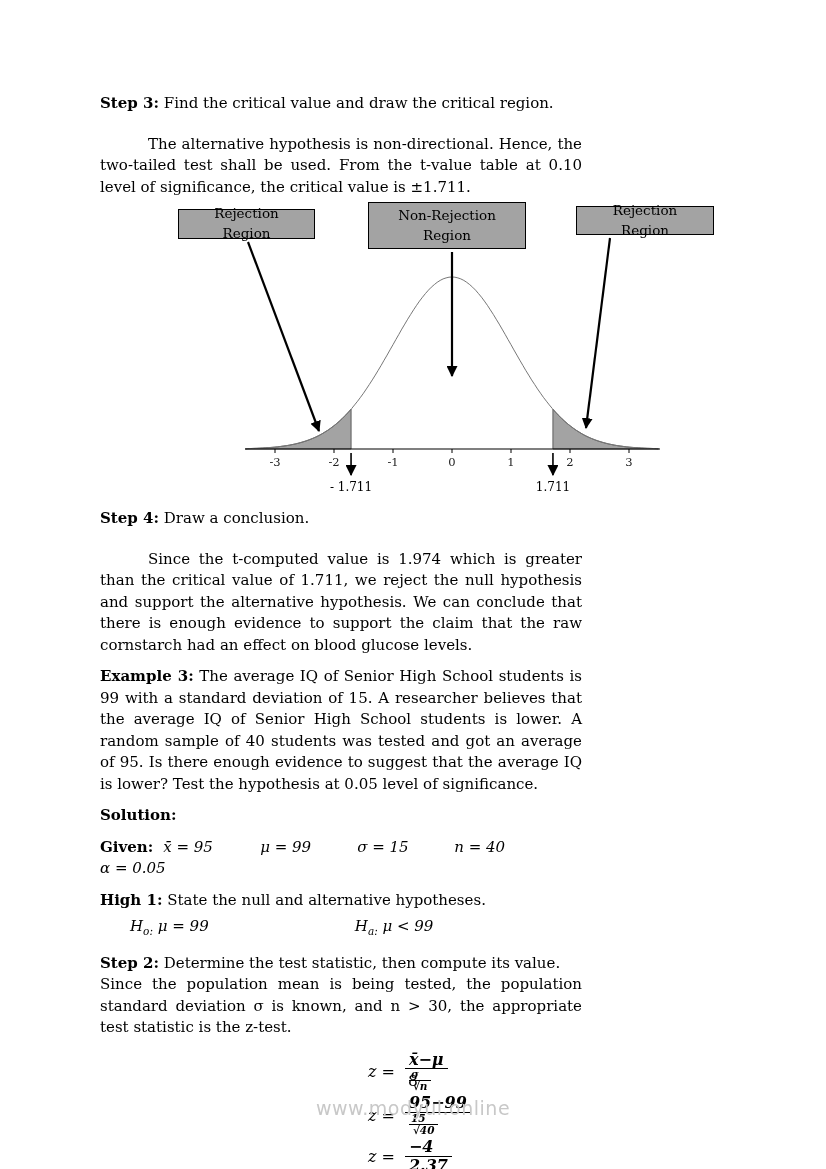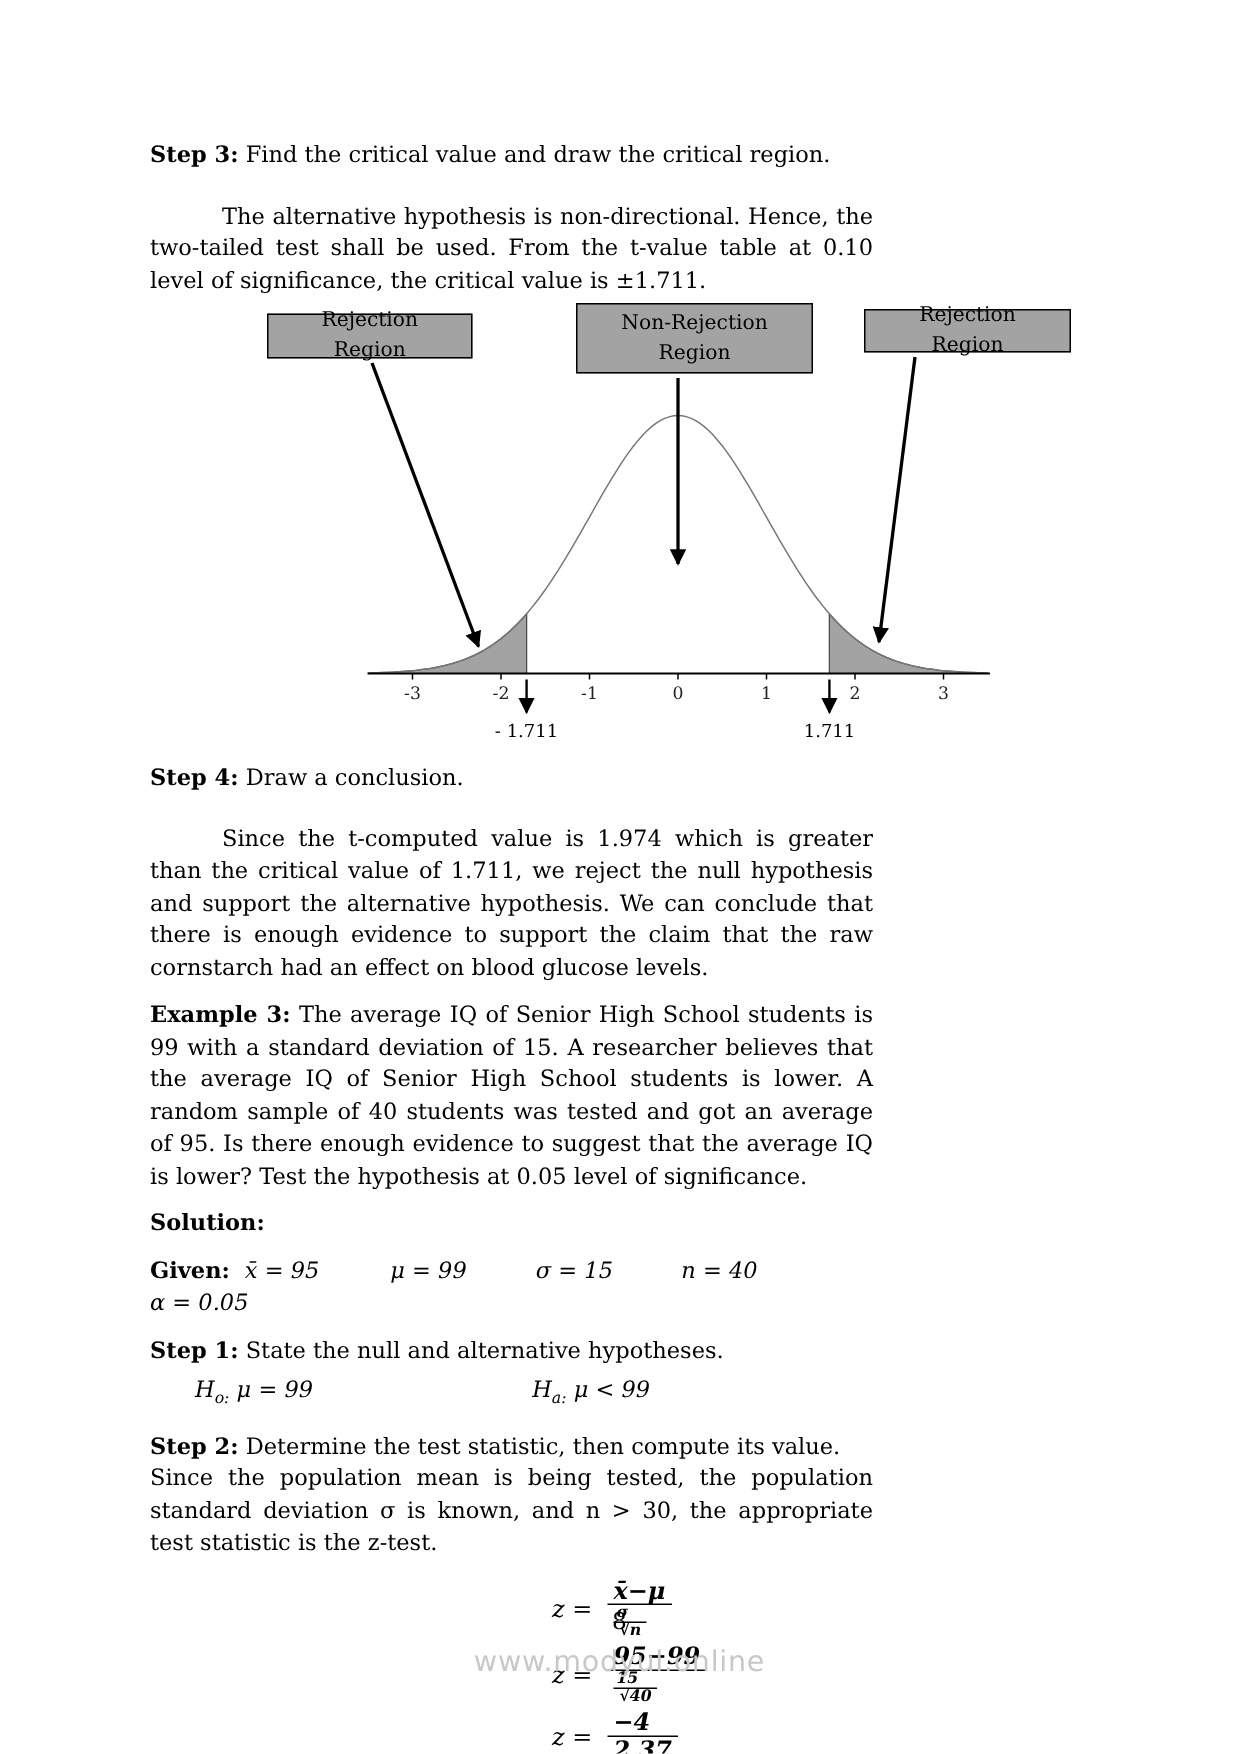--- a/index.html
+++ b/index.html
@@ -86,36 +86,36 @@
           <line x1="529" y1="247" x2="529" y2="251" stroke="#000" stroke-width="1"></line>
           <text x="529" y="264" text-anchor="middle" font-size="11.5" fill="#222">3</text>
           <line x1="251.051" y1="251" x2="251.051" y2="273" stroke="#000" stroke-width="1.6" marker-end="url(#ah)"></line>
           <line x1="452.949" y1="251" x2="452.949" y2="273" stroke="#000" stroke-width="1.6" marker-end="url(#ah)"></line>
         </g>
       <line class="pointer" x1="148" y1="40" x2="219" y2="229"></line>
       <line class="pointer" x1="352" y1="50" x2="352" y2="174"></line>
       <line class="pointer" x1="510" y1="36" x2="486" y2="226"></line>
     </svg>
     <div class="dbox" style="left:78px; top:7px; width:137px; height:30px;">Rejection Region</div>
-    <div class="dbox" style="left:284px; top:0px; width:158px; height:47px;">Non-Rejection Region</div>
+    <div class="dbox" style="left:268px; top:0px; width:158px; height:47px;">Non-Rejection Region</div>
     <div class="dbox" style="left:476px; top:4px; width:138px; height:29px;">Rejection Region</div>
     <span class="crit" style="left:251px; top:278px;text-align:center;">- 1.711</span>
     <span class="crit" style="left:453px; top:278px;">1.711</span>
   </div>
 
   <p class="bt sec-sm"><b>Step 4:</b> <span>Draw a conclusion.</span></p>
   <p class="bt ind">Since the t-computed value is 1.974 which is greater than the critical value of 1.711, we reject the null hypothesis and support the alternative hypothesis. We can conclude that there is enough evidence to support the claim that the raw cornstarch had an effect on blood glucose levels.</p>
 
   <p class="bt sec"><b>Example 3:</b> <span>The average IQ of Senior High School students is 99 with a standard deviation of 15. A researcher believes that the average IQ of Senior High School students is lower. A random sample of 40 students was tested and got an average of 95. Is there enough evidence to suggest that the average IQ is lower? Test the hypothesis at 0.05 level of significance.</span></p>
 
   <p class="bt sec"><b>Solution:</b></p>
 
   <p class="bt sec"><b class="given-label">Given:</b><span class="gi">x̄ = 95</span><span class="gi">μ = 99</span><span class="gi">σ = 15</span><span class="gi">n = 40</span><span class="gi">α = 0.05</span></p>
 
-  <p class="bt sec"><b>Step 1:</b> <span>State the null and alternative hypotheses.</span></p>
+  <p class="bt sec"><b>High 1:</b> <span>State the null and alternative hypotheses.</span></p>
 
   <p class="bt hyp-row">
     <span class="hyp hyp1"><i>H</i><sub>o:</sub> <span>μ = 99</span></span>
     <span class="hyp"><i>H</i><sub>a:</sub> <span>μ &lt; 99</span></span>
   </p>
 
   <p class="bt sec"><b>Step 2:</b> <span>Determine the test statistic, then compute its value.</span></p>
   <p class="bt">Since the population mean is being tested, the population standard deviation σ is known, and n &gt; 30, the appropriate test statistic is the z-test.</p>
 
   <div class="eqs">

